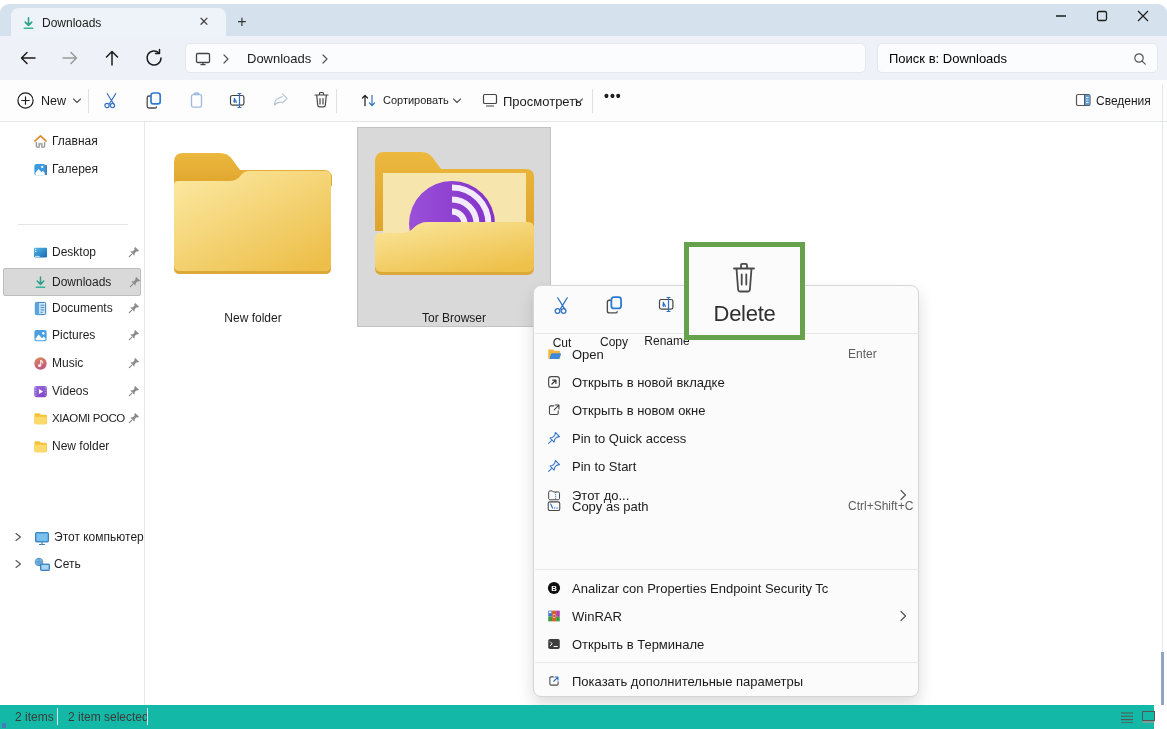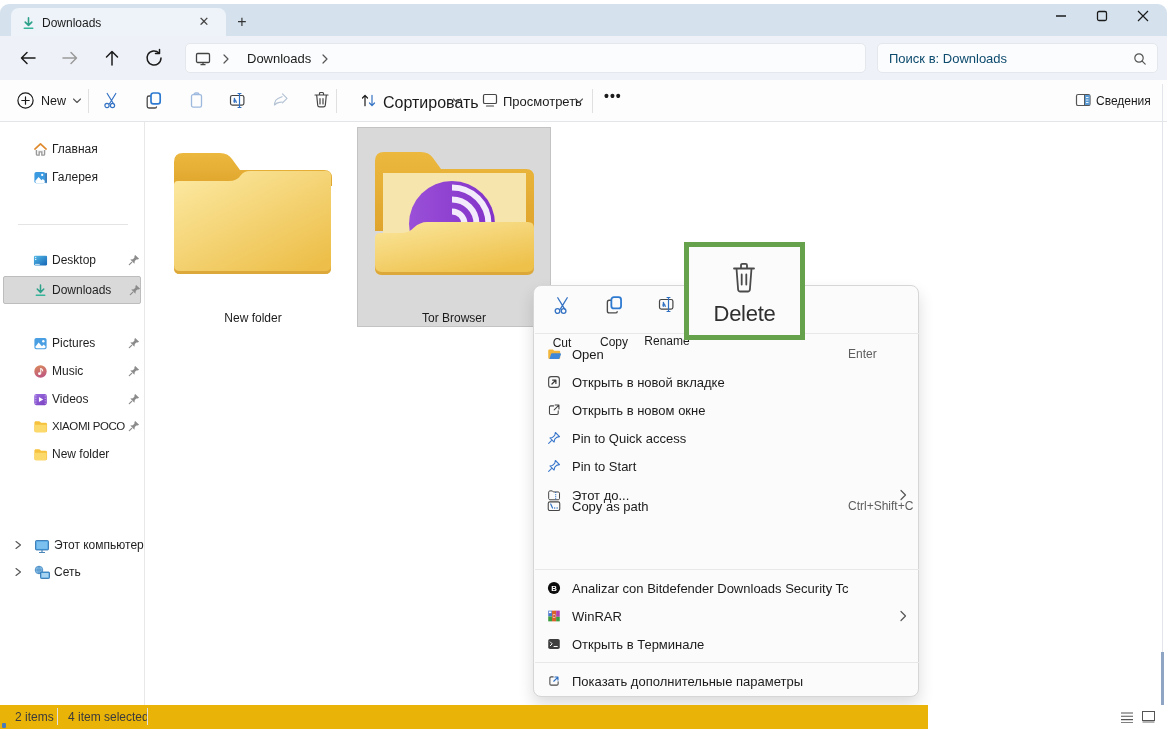--- a/index.html
+++ b/index.html
@@ -11,49 +11,49 @@
 #tab { position:absolute; left:11px; top:4px; width:215px; height:28px; background:#eef3f9; border-radius:8px 8px 0 0; }
 #tab .ttext { position:absolute; left:31px; top:8px; font-size:12px; color:#1b1b1b; }
 #tab .tclose { position:absolute; left:182px; top:4px; width:22px; height:20px; text-align:center; font-size:13px; color:#444; line-height:20px; }
 #newtab { position:absolute; left:230px; top:6px; width:24px; height:24px; text-align:center; font-size:16px; color:#333; line-height:24px; font-weight:400;}
 .wbtn { position:absolute; top:0px; width:40px; height:32px; text-align:center; color:#1b1b1b; }
 
 #navbar { position:absolute; left:0; top:36px; width:1167px; height:44px; background:#eef2f8; }
 .navico { position:absolute; top:10px; width:24px; height:24px; }
 #crumbbar { position:absolute; left:185px; top:7px; width:681px; height:30px; background:#fbfcfd; border:1px solid #e4e7ec; border-radius:5px; }
 #searchbar { position:absolute; left:877px; top:7px; width:281px; height:30px; background:#fbfcfd; border:1px solid #e4e7ec; border-radius:5px; }
-#searchbar .ph { position:absolute; left:11px; top:7px; font-size:13px; color:#0c4a6e; }
+#searchbar .ph { position:absolute; left:11px; top:7px; font-size:13px; color:#000000; }
 
 #toolbar { position:absolute; left:0; top:80px; width:1167px; height:42px; background:#fdfdfd; border-bottom:1px solid #e3e6e9; }
 .tbtxt { font-size:13px; color:#1b1b1b; }
 .tsep { position:absolute; top:9px; width:1px; height:24px; background:#e0e0e0; }
 
 #sidebar { position:absolute; left:0; top:122px; width:144px; height:583px; background:#fff; }
-.srow { position:absolute; left:0; height:26px; width:144px;margin-top:8px; }
+.srow { position:absolute; left:0; height:26px; width:144px; }
 .srow .sico { position:absolute; left:33px; top:6px; width:15px; height:15px; }
 .srow .stxt { position:absolute; left:52px; top:6px; font-size:12px; color:#1f1f1f; white-space:nowrap; }
 .srow .pin { position:absolute; left:128px; top:7px; width:12px; height:12px; }
 
 #main { position:absolute; left:145px; top:122px; width:1018px; height:583px; background:#fff; }
 .tile-label { position:absolute; font-size:12px; color:#1b1b1b; text-align:center; }
 
 #cmenu { position:absolute; left:533px; top:285px; width:386px; height:412px; background:#fbfbfb; border:1px solid #d6d6d6; border-radius:8px; box-shadow:0 8px 16px rgba(0,0,0,0.14); }
 .mrow { position:absolute; left:5px; width:376px; height:28px; }
 .mrow .mico { position:absolute; left:8px; top:7px; width:14px; height:14px; }
 .mrow .mtxt { position:absolute; left:33px; top:7px; font-size:13px; color:#1b1b1b; white-space:nowrap; }
 .mrow .msc { position:absolute; left:309px; top:7px; font-size:12px; color:#5d5d5d; white-space:nowrap; }
 .mrow .marr { position:absolute; left:362px; top:7px; font-size:11px; color:#555; }
 .mdiv { position:absolute; left:1px; width:384px; height:1px; background:#e8e8e8; }
 .qact { position:absolute; top:9px; width:52px; text-align:center; }
 .qact .qlab { font-size:12px; color:#1b1b1b; margin-top:16px; }
 
 #greenbox { position:absolute; left:684px; top:242px; width:121px; height:98px; background:#fbfbfb; border:5px solid #66a24c; }
 #greenbox .dlab { position:absolute; left:0; top:54px; width:111px; text-align:center; font-size:22px; color:#2f2f2f; letter-spacing:-0.3px; }
 
-#statusbar { position:absolute; left:0; top:705px; width:928px; height:24px; background:#eab308; }
+#statusbar { position:absolute; left:0; top:705px; width:1154px; height:24px; background:#14b8a6; }
 #statusbar .st { position:absolute; top:5px; font-size:12px; color:#3b3b3b; }
 .sdiv { position:absolute; top:3px; width:1px; height:17px; background:#e0e0e0; }
 </style>
 </head>
 <body>
 <div id="win">
   <div id="titlebar">
     <div id="tab">
       <svg class="abs" style="left:10px;top:8px" width="15" height="15" viewBox="0 0 16 16">
           <path d="M8 2v8M4.5 6.5L8 10l3.5-3.5" stroke="#2ca089" stroke-width="1.7" fill="none" stroke-linecap="round" stroke-linejoin="round"></path>
@@ -143,21 +143,21 @@
       </svg>
     <svg class="abs" style="left:312px;top:10px" width="19" height="19" viewBox="0 0 19 19">
         <path d="M3 5h13M7.5 4.7V3.4c0-.5.4-.9.9-.9h2.2c.5 0 .9.4.9.9v1.3M4.7 5.2l1 10c.1 1 .9 1.7 1.9 1.7h3.8c1 0 1.8-.7 1.9-1.7l1-10" stroke="#454545" stroke-width="1.2" fill="none" stroke-linecap="round"></path>
         <path d="M8 8.5v5.5M11 8.5V14" stroke="#454545" stroke-width="1.2" stroke-linecap="round"></path>
       </svg>
     <div class="tsep" style="left:336px"></div>
     <svg class="abs" style="left:360px;top:12px" width="17" height="17" viewBox="0 0 17 17">
         <path d="M5 13.7V3.3M2.5 6L5 3.3 7.5 6" stroke="#1b1b1b" stroke-width="1.2" fill="none" stroke-linecap="round" stroke-linejoin="round"></path>
         <path d="M12 3.3v10.4M9.5 11L12 13.7l2.5-2.7" stroke="#3573c4" stroke-width="1.2" fill="none" stroke-linecap="round" stroke-linejoin="round"></path>
       </svg>
-    <div class="abs tbtxt" style="left:383px;top:14px;font-size:16px">Сортировать</div>
+    <div class="abs tbtxt" style="left:383px;top:14px;font-size:11px">Сортировать</div>
     <svg class="abs" style="left:452px;top:17px" width="10" height="8" viewBox="0 0 10 8">
         <path d="M1.5 2l3.5 3.5L8.5 2" stroke="#555" stroke-width="1.1" fill="none" stroke-linecap="round" stroke-linejoin="round"></path>
       </svg>
     <svg class="abs" style="left:481px;top:11px" width="18" height="18" viewBox="0 0 18 18">
         <rect x="2.5" y="3.5" width="13" height="9" rx="1.3" stroke="#454545" stroke-width="1.2" fill="none"></rect>
         <path d="M5.5 15h7" stroke="#454545" stroke-width="1.2" stroke-linecap="round"></path>
       </svg>
     <div class="abs tbtxt" style="left:503px;top:14px;font-size:13px">Просмотреть</div>
     <svg class="abs" style="left:574px;top:17px" width="10" height="8" viewBox="0 0 10 8">
         <path d="M1.5 2l3.5 3.5L8.5 2" stroke="#555" stroke-width="1.1" fill="none" stroke-linecap="round" stroke-linejoin="round"></path>
@@ -209,20 +209,32 @@
           <path d="M3.7 8.3L1.3 10.7" stroke="#8b8b8b" stroke-width="1.2" stroke-linecap="round"></path>
         </svg>
     </div>
     <div class="srow" style="top:146px;background:#d9d9d9;border:1px solid #bdbdbd;border-radius:2px;width:138px;left:3px;height:28px">
       <svg class="sico" style="left:29px" viewBox="0 0 16 16">
           <path d="M8 2v7.5M4.5 6.5L8 10l3.5-3.5" stroke="#2ca089" stroke-width="1.6" fill="none" stroke-linecap="round" stroke-linejoin="round"></path>
           <path d="M3.5 13h9" stroke="#35b49a" stroke-width="1.6" stroke-linecap="round"></path>
         </svg>
       <div class="stxt" style="left:48px">Downloads</div>
       <svg class="pin" style="left:125px" viewBox="0 0 12 12">
+          <path d="M7.2 0.9l3.9 3.9c-.7.7-1.8 1-2.7.7l-1.6 1.6-.4 2.6-4.1-4.1 2.6-.4 1.6-1.6c-.3-.9 0-2 .7-2.7z" fill="#8b8b8b"></path>
+          <path d="M3.7 8.3L1.3 10.7" stroke="#8b8b8b" stroke-width="1.2" stroke-linecap="round"></path>
+        </svg>
+    </div>
+    <div class="srow" style="top:173px">
+      <svg class="sico" viewBox="0 0 16 16">
+          <rect x="2.5" y="1.5" width="11" height="13" rx="1.2" fill="#cfe6f8" stroke="#3178b8" stroke-width="1"></rect>
+          <rect x="2.5" y="1.5" width="4" height="13" fill="#5aa7e0"></rect>
+          <path d="M8 4.5h4M8 7h4M8 9.5h4M8 12h2.5" stroke="#3178b8" stroke-width="0.9"></path>
+        </svg>
+      <div class="stxt">Documents</div>
+      <svg class="pin" viewBox="0 0 12 12">
           <path d="M7.2 0.9l3.9 3.9c-.7.7-1.8 1-2.7.7l-1.6 1.6-.4 2.6-4.1-4.1 2.6-.4 1.6-1.6c-.3-.9 0-2 .7-2.7z" fill="#8b8b8b"></path>
           <path d="M3.7 8.3L1.3 10.7" stroke="#8b8b8b" stroke-width="1.2" stroke-linecap="round"></path>
         </svg>
     </div>
     <div class="srow" style="top:200px">
       <svg class="sico" viewBox="0 0 16 16">
           <rect x="1.5" y="2" width="13" height="12" rx="2" fill="#4a9fe3"></rect>
           <path d="M2.5 11.5l3.5-4.5 3.5 4 2-2 2 2.5c0 .8-.7 1.5-1.5 1.5H4c-.8 0-1.5-.7-1.5-1.5z" fill="#fff"></path>
           <circle cx="11" cy="5.5" r="1.3" fill="#fff"></circle>
         </svg>
@@ -446,21 +458,21 @@
         </svg>
       <div class="mtxt">Copy as path</div>
       <div class="msc">Ctrl+Shift+C</div>
     </div>
     <div class="mdiv" style="top:283px"></div>
     <div class="mrow" style="top:288px">
       <svg class="mico" viewBox="0 0 17 17">
           <circle cx="8.5" cy="8.5" r="7.4" fill="#0d0d0d"></circle>
           <text x="8.5" y="12" text-anchor="middle" font-family="Liberation Sans" font-size="9.5" font-weight="bold" fill="#fff">B</text>
         </svg>
-      <div class="mtxt">Analizar con Bitdefender Downloads Security Tc</div>
+      <div class="mtxt">Analizar con Properties Endpoint Security Tc</div>
     </div>
     <div class="mrow" style="top:316px">
       <svg class="mico" viewBox="0 0 17 17">
           <rect x="1.5" y="2" width="4.6" height="7" fill="#4a76cc"></rect>
           <rect x="1.5" y="9" width="4.6" height="6" fill="#3e9c3e"></rect>
           <rect x="6.1" y="2" width="5" height="13" fill="#d8622a"></rect>
           <rect x="11.1" y="2" width="4.4" height="7.5" fill="#b13fae"></rect>
           <rect x="11.1" y="9.5" width="4.4" height="5.5" fill="#3e9c3e"></rect>
           <rect x="2.3" y="3" width="3" height="2" fill="#fff"></rect>
           <rect x="7.1" y="6.5" width="3" height="4" fill="#fff" opacity="0.85"></rect>
@@ -491,21 +503,21 @@
   <div id="greenbox">
     <svg class="abs" style="left:41px;top:13px" width="28" height="34" viewBox="0 0 28 34">
         <path d="M4 8.5h20M11 8V5.2c0-.8.6-1.4 1.4-1.4h3.2c.8 0 1.4.6 1.4 1.4V8M6.5 8.5l1.6 21c.1 1.2 1 2 2.2 2h7.4c1.2 0 2.1-.8 2.2-2l1.6-21" stroke="#4a4a4a" stroke-width="1.8" fill="none" stroke-linecap="round"></path>
         <path d="M11.7 14.5v10M16.3 14.5v10" stroke="#4a4a4a" stroke-width="1.8" stroke-linecap="round"></path>
       </svg>
     <div class="dlab">Delete</div>
   </div>
   <div id="statusbar">
     <div class="st" style="left:15px">2 items</div>
     <div class="sdiv" style="left:57px"></div>
-    <div class="st" style="left:68px">4 item selected</div>
+    <div class="st" style="left:68px">2 item selected</div>
     <div class="sdiv" style="left:147px"></div>
     <svg class="abs" style="left:1121px;top:7px" width="12" height="11" viewBox="0 0 12 11">
         <path d="M0 1h12M0 4.3h12M0 7.6h12M0 10.9h12" stroke="#555" stroke-width="1.1"></path>
       </svg>
     <svg class="abs" style="left:1142px;top:6px" width="13" height="12" viewBox="0 0 13 12">
         <rect x="0.5" y="0.5" width="12" height="9" stroke="#555" stroke-width="1" fill="none"></rect>
         <path d="M0.5 11h12" stroke="#999" stroke-width="1.5"></path>
       </svg>
   </div>
   <div class="abs" style="left:1162px;top:84px;width:1px;height:621px;background:#e2e6ea"></div>

